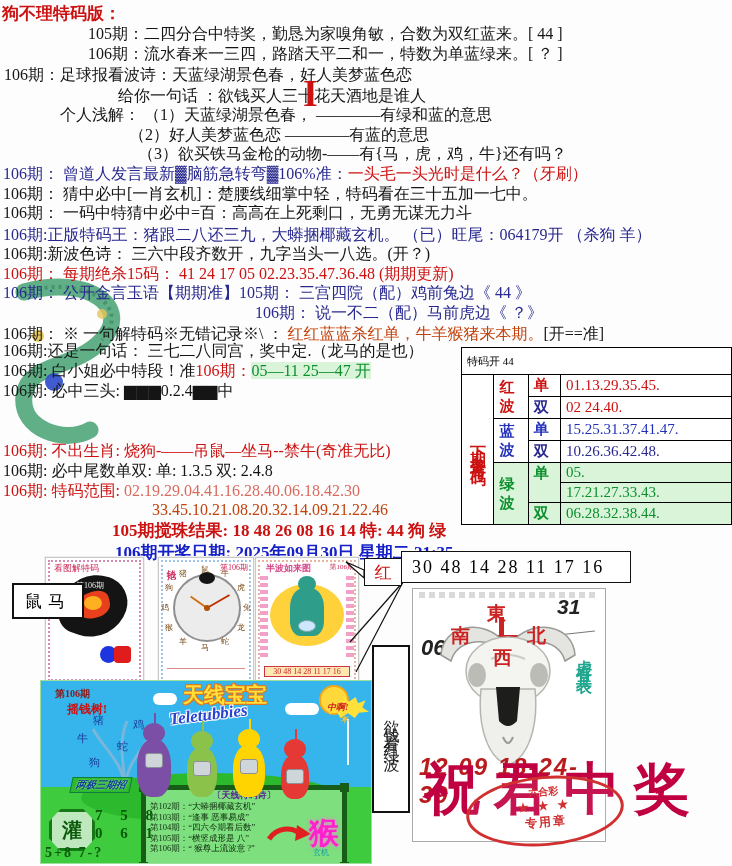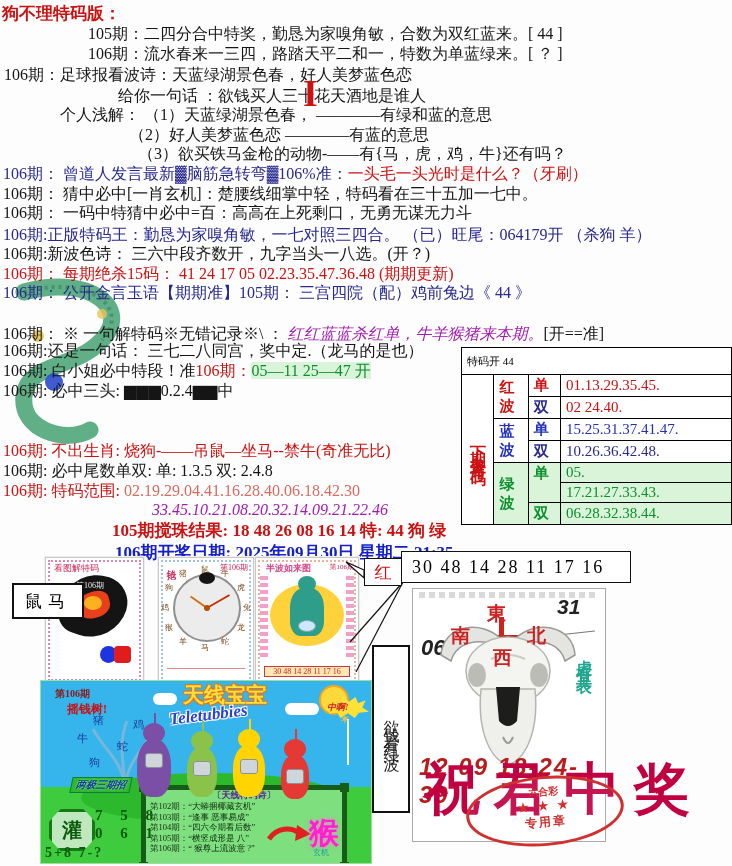--- a/index.html
+++ b/index.html
@@ -1,20 +1,20 @@
 <!DOCTYPE html>
 <html><head>
 <meta charset="utf-8">
 <style>
   html,body{margin:0;padding:0;background:#ffffff;}
   .page{position:relative;width:732px;height:866px;background:#fdfdfd;overflow:hidden;
         font-family:"Liberation Serif","DejaVu Serif",serif;}
   .ln{position:absolute;white-space:nowrap;font-size:16px;color:#151515;z-index:2;}
   .b{font-weight:bold;}
-  .red{color:#cc1111;} .dred{color:#a21caf;font-style:italic;} .salmon{color:#d96a5e;}
+  .red{color:#cc1111;} .dred{color:#c2410c;} .salmon{color:#d96a5e;}
   .navy{color:#28288f;} .blue{color:#2330bb;} .green{color:#0c8f2d;}
   .hl-green{background:#d9f4d9;}
   .marquee{letter-spacing:0px;}
   .red-i{position:absolute;left:303px;top:74px;z-index:3;color:#cc1111;
          font:bold 38px "Liberation Serif",serif;line-height:1;}
   
   .dragon{position:absolute;left:-6px;top:278px;z-index:1;opacity:.92;}
   
   .ref-table{position:absolute;left:461px;top:347px;z-index:4;background:#fff;}
   .ref-table table{border-collapse:collapse;font-family:"Liberation Serif",serif;}
@@ -121,24 +121,25 @@
   <div class="ln" style="left:88px;top:44px">106期：流水春来一三四，路踏天平二和一，特数为单蓝绿来。[ ？ ]</div>
   <div class="ln" style="left:4px;top:65px">106期：足球报看波诗：天蓝绿湖景色春，好人美梦蓝色恋</div>
   <div class="ln" style="left:118px;top:86px">给你一句话 ：欲钱买人三十花天酒地是谁人</div>
   <div class="red-i">I</div>
   <div class="ln" style="left:60px;top:105px">个人浅解：  （1）天蓝绿湖景色春，  ————有绿和蓝的意思</div>
   <div class="ln" style="left:129px;top:125px">（2）好人美梦蓝色恋  ————有蓝的意思</div>
   <div class="ln" style="left:138px;top:144px">（3）欲买铁马金枪的动物-——有{马，虎，鸡，牛}还有吗？</div>
   <div class="ln" style="left:3px;top:164px"><span class="navy marquee">106期： 曾道人发言最新▓脑筋急转弯▓106%准：</span><span class="red">一头毛一头光时是什么？（牙刷）</span></div>
   <div class="ln" style="left:3px;top:184px">106期： 猜中必中[一肖玄机]：楚腰线细掌中轻，特码看在三十五加一七中。</div>
   <div class="ln" style="left:3px;top:203px">106期： 一码中特猜中必中=百：高高在上死剩口，无勇无谋无力斗</div>
-  <div class="ln navy" style="left:3px;top:225px">106期:正版特码王：勤恳为家嗅角敏，一七对照三四合。  （已）旺尾：064179开 （杀狗 羊）</div>
+  <div class="ln navy" style="left:3px;top:225px">106期:正版特码王：猪跟二八还三九，大蟒捆椰藏玄机。  （已）旺尾：064179开 （杀狗 羊）</div>
   <div class="ln" style="left:3px;top:244px">106期:新波色诗： 三六中段齐数开，九字当头一八选。(开？)</div>
   <div class="ln red" style="left:3px;top:264px">106期： 每期绝杀15码： 41 24 17 05 02.23.35.47.36.48 (期期更新)</div>
   <div class="ln navy" style="left:3px;top:283px">106期： 公开金言玉语【期期准】105期： 三宫四院（配）鸡前兔边《 44 》</div>
+  <div class="ln navy" style="left:255px;top:303px">106期： 说一不二（配）马前虎边《 ？》</div>
   <div class="ln" style="left:3px;top:324px"><span>106期： ※ 一句解特码※无错记录※\ ： </span><span class="dred">红红蓝蓝杀红单，牛羊猴猪来本期。</span><span>[开==准]</span></div>
   <div class="ln" style="left:3px;top:341px">106期:还是一句话： 三七二八同宫，奖中定.（龙马的是也）</div>
   <div class="ln" style="left:3px;top:361px"><span>106期: 白小姐必中特段！准</span><span class="red">106期：</span><span class="green hl-green">05—11  25—47 开</span></div>
   <div class="ln" style="left:3px;top:381px">106期: 必中三头: ▆▆▆0.2.4▆▆中</div>
   <div class="ln red" style="left:3px;top:441px">106期: 不出生肖: 烧狗-——吊鼠—坐马--禁牛(奇准无比)</div>
   <div class="ln" style="left:3px;top:461px">106期: 必中尾数单双:  单: 1.3.5 双: 2.4.8</div>
   <div class="ln" style="left:3px;top:481px"><span class="red">106期: 特码范围: </span><span class="salmon">02.19.29.04.41.16.28.40.06.18.42.30</span></div>
   <div class="ln dred" style="left:152px;top:501px">33.45.10.21.08.20.32.14.09.21.22.46</div>
   <div class="ln red b" style="left:112px;top:519px;font-size:17px">105期搅珠结果:  18 48 26 08 16 14 特:  44 狗 绿</div>
   <div class="ln b" style="left:115px;top:541px;font-size:17px;color:#1520c8">106期开奖日期:  2025年09月30日  星期二  21:35</div>

